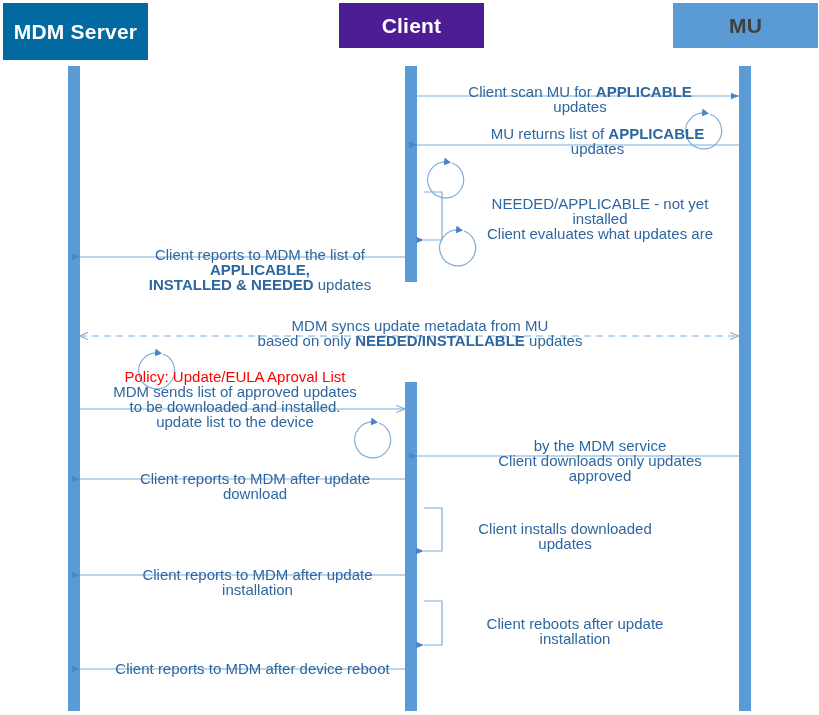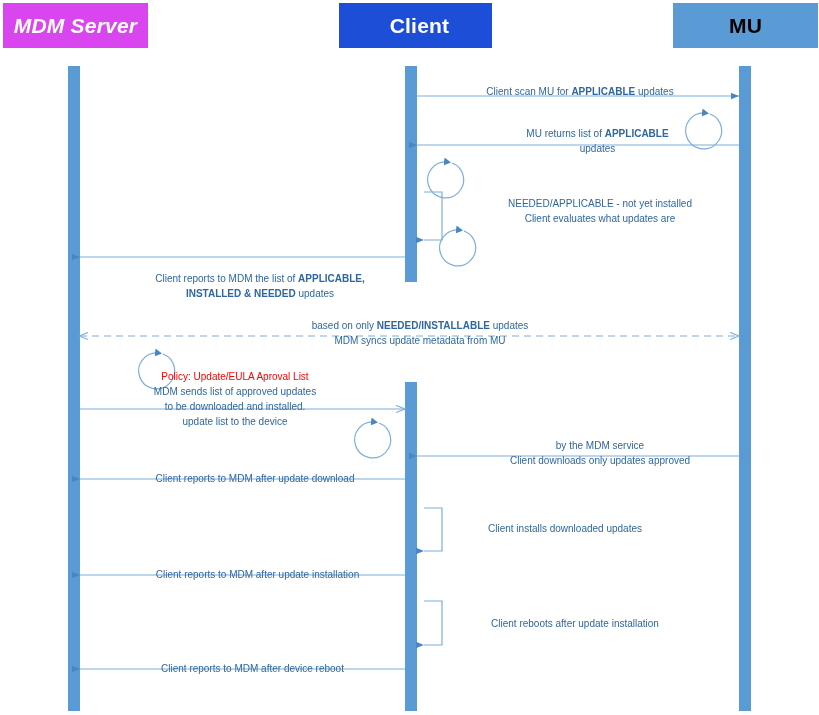--- a/index.html
+++ b/index.html
@@ -5,21 +5,21 @@
   html,body{margin:0;padding:0;background:#ffffff;}
   body{width:819px;height:715px;position:relative;overflow:hidden;
        font-family:"Liberation Sans",sans-serif;}
   #stage{position:absolute;left:0;top:0;width:819px;height:715px;}
   svg#diagram{position:absolute;left:0;top:0;width:819px;height:715px;}
 
   .hdr-box{position:absolute;background:#5B9BD5;display:flex;align-items:center;
            justify-content:center;}
   .hdr-box span{color:#ffffff;font-size:21px;font-weight:bold;letter-spacing:.2px;}
 
-  .msg{position:absolute;color:#2E67A0;font-size:10px;line-height:15px;
+  .msg{position:absolute;color:#2E67A0;font-size:15px;line-height:15px;
        text-align:center;white-space:pre-line;}
   .msg b{font-weight:bold;}
   .policy{color:#FF0000;font-weight:normal;text-align:right;}
 </style>
 </head>
 <body>
 
 <div id="stage">
 
   <svg id="diagram" viewBox="0 0 819 715" xmlns="http://www.w3.org/2000/svg">
@@ -66,36 +66,36 @@
     <g id="loops-layer">
         <path d="M 710 114 A 18 18 0 1 1 706 113" fill="none" stroke="#7FADD9" stroke-width="1.2" marker-end="url(#loopArrow)"></path>
         <path d="M 452 163 A 18 18 0 1 1 448 162" fill="none" stroke="#7FADD9" stroke-width="1.2" marker-end="url(#loopArrow)"></path>
         <path d="M 464 231 A 18 18 0 1 1 460 230" fill="none" stroke="#7FADD9" stroke-width="1.2" marker-end="url(#loopArrow)"></path>
         <path d="M 163 354 A 18 18 0 1 1 159 353" fill="none" stroke="#7FADD9" stroke-width="1.2" marker-end="url(#loopArrow)"></path>
         <path d="M 379 423 A 18 18 0 1 1 375 422" fill="none" stroke="#7FADD9" stroke-width="1.2" marker-end="url(#loopArrow)"></path>
       </g>
   </svg>
 
   <div id="headers-layer">
-      <div class="hdr-box" style="left: 3px; top: 3px; width: 145px; height: 45px; background: #d946ef; font-style: italic;">
+      <div class="hdr-box" style="left: 3px; top: 3px; width: 145px; height: 57px; background: #0369a1;">
         <span style="color: rgb(255, 255, 255);">MDM Server</span>
       </div>
-      <div class="hdr-box" style="left: 339px; top: 3px; width: 145px; height: 45px; background: #1d4ed8; padding-left: 8px;">
+      <div class="hdr-box" style="left: 339px; top: 3px; width: 145px; height: 45px; background: #4c1d95;">
         <span style="color: rgb(255, 255, 255);">Client</span>
       </div>
       <div class="hdr-box" style="left: 673px; top: 3px; width: 145px; height: 45px; background: rgb(91, 155, 213);">
-        <span style="color: #000000;">MU</span>
+        <span style="color: #404040;">MU</span>
       </div>
     </div>
   <div id="labels-layer">
       <div class="msg" style="left: 455px; top: 84px; width: 250px; color: rgb(46, 103, 160);"><div><span>Client scan MU for </span><b>APPLICABLE</b><span> updates</span></div></div>
       <div class="msg" style="left: 470px; top: 126px; width: 255px; color: rgb(46, 103, 160);"><div><span>MU returns list of </span><b>APPLICABLE</b></div><div><span>updates</span></div></div>
       <div class="msg" style="left: 470px; top: 196px; width: 260px; color: rgb(46, 103, 160);"><div><span>NEEDED/APPLICABLE - not yet installed</span></div><div><span>Client evaluates what updates are</span></div></div>
-      <div class="msg" style="left: 110px; top: 247px; width: 300px; color: rgb(46, 103, 160); margin-top: 24px;"><div><span>Client reports to MDM the list of </span><b>APPLICABLE,</b></div><div><b>INSTALLED &amp; NEEDED</b><span> updates</span></div></div>
-      <div class="msg" style="left: 255px; top: 318px; width: 330px; color: rgb(46, 103, 160);"><div><span>based on only </span><b>NEEDED/INSTALLABLE</b><span> updates</span></div><div><span>MDM syncs update metadata from MU</span></div></div>
+      <div class="msg" style="left: 110px; top: 247px; width: 300px; color: rgb(46, 103, 160);"><div><span>Client reports to MDM the list of </span><b>APPLICABLE,</b></div><div><b>INSTALLED &amp; NEEDED</b><span> updates</span></div></div>
+      <div class="msg" style="left: 255px; top: 318px; width: 330px; color: rgb(46, 103, 160);"><div><span>MDM syncs update metadata from MU</span></div><div><span>based on only </span><b>NEEDED/INSTALLABLE</b><span> updates</span></div></div>
       <div class="msg" style="left: 100px; top: 369px; width: 270px; color: rgb(46, 103, 160);"><div><span class="policy">Policy: Update/EULA Aproval List</span></div><div><span>MDM sends list of approved updates</span></div><div><span>to be downloaded and installed.</span></div><div><span>update list to the device</span></div></div>
       <div class="msg" style="left: 470px; top: 438px; width: 260px; color: rgb(46, 103, 160);"><div><span>by the MDM service</span></div><div><span>Client downloads only updates approved</span></div></div>
       <div class="msg" style="left: 110px; top: 471px; width: 290px; color: rgb(46, 103, 160);"><div><span>Client reports to MDM after update download</span></div></div>
       <div class="msg" style="left: 450px; top: 521px; width: 230px; color: rgb(46, 103, 160);"><div><span>Client installs downloaded updates</span></div></div>
       <div class="msg" style="left: 110px; top: 567px; width: 295px; color: rgb(46, 103, 160);"><div><span>Client reports to MDM after update installation</span></div></div>
       <div class="msg" style="left: 450px; top: 616px; width: 250px; color: rgb(46, 103, 160); text-align: center;"><div><span>Client reboots after update installation</span></div></div>
       <div class="msg" style="left: 110px; top: 661px; width: 285px; color: rgb(46, 103, 160);"><div><span>Client reports to MDM after device reboot</span></div></div>
     </div>
 </div>
 

